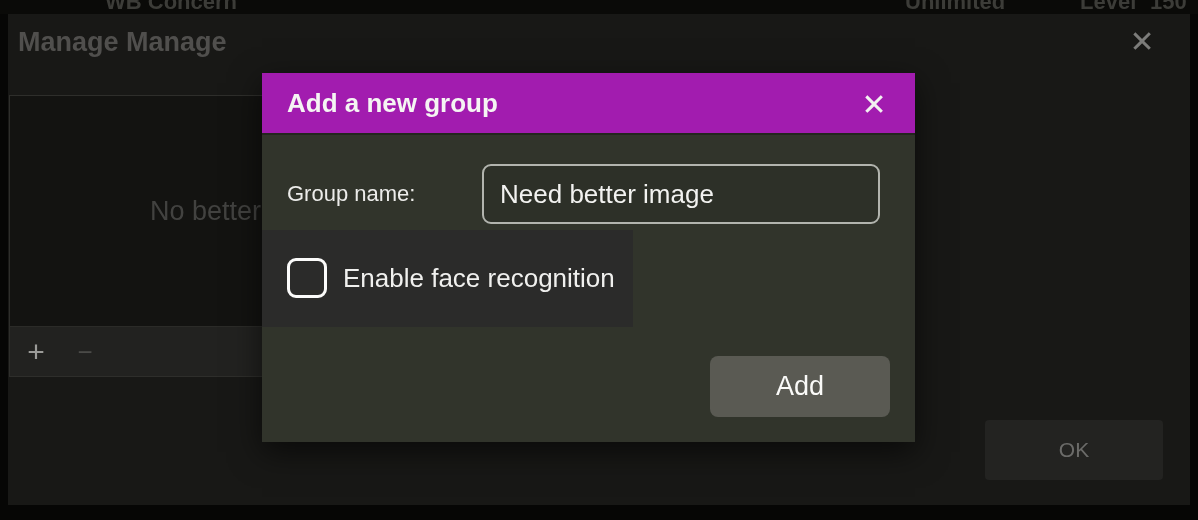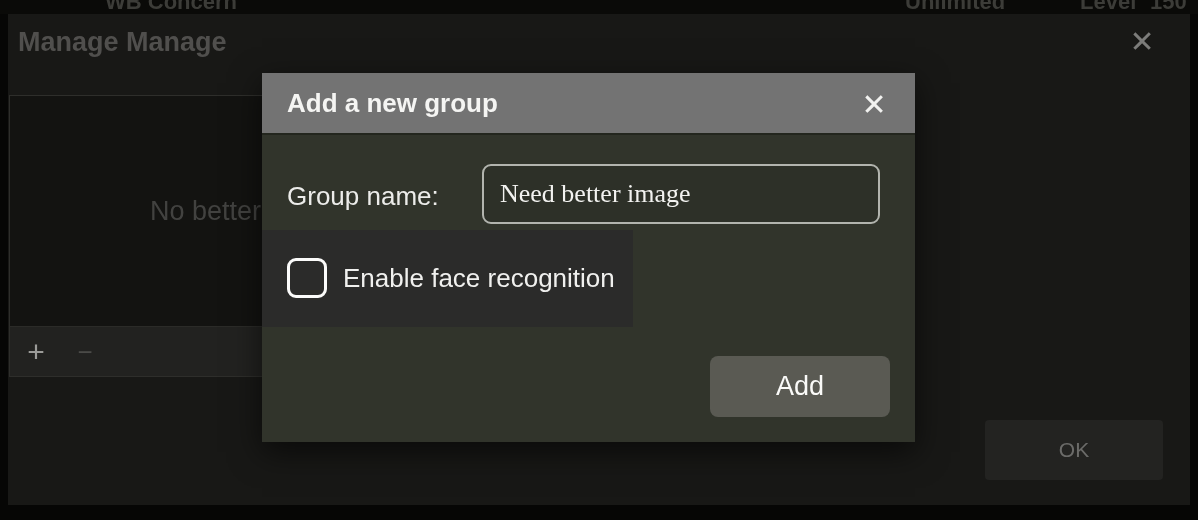--- a/index.html
+++ b/index.html
@@ -56,39 +56,39 @@
     background:#232321; border:none; border-radius:4px;
     color:#6b6b69; font-size:21px; font-family:inherit; cursor:pointer;
   }
   
   #modal {
     position:absolute; left:262px; top:73px; width:653px; height:369px;
     background:#31342b; box-shadow:0 10px 30px rgba(0,0,0,0.6);
   }
   #modal-header {
     position:absolute; left:0; top:0; width:100%; height:62px;
-    background:#737373; border-bottom:2px solid #23261e;
+    background:#a21caf; border-bottom:2px solid #23261e;
   }
   #modal-title {
     position:absolute; left:25px; top:15px;
     font-size:26px; font-weight:bold; color:#f5f5f3;
   }
   #modal-close {
     position:absolute; right:20px; top:11px; width:42px; height:42px;
     display:flex; align-items:center; justify-content:center;
     color:#f2f2f0; font-size:30px; line-height:1; cursor:pointer;
   }
   #group-name-label {
     position:absolute; left:25px; top:108px;
-    font-size:26px; color:#ececea;
+    font-size:22px; color:#ececea;
   }
   #group-name-input {
     position:absolute; left:220px; top:91px; width:398px; height:60px;
     background:#2d3028; border:2.5px solid #b2b4ae; border-radius:9px;
-    color:#f2f2f0; font-size:26px; font-family:Liberation Serif, serif;
+    color:#f2f2f0; font-size:26px; font-family:Liberation Sans, sans-serif;
     padding:0 16px; outline:none;
   }
   #checkbox-panel {
     position:absolute; left:0; top:157px; width:371px; height:97px;
     background:#2b2b2a;
   }
   #face-checkbox {
     position:absolute; left:25px; top:28px; width:40px; height:40px;
     border:3.5px solid #fbfbfa; border-radius:9px;
     background:transparent; cursor:pointer;

